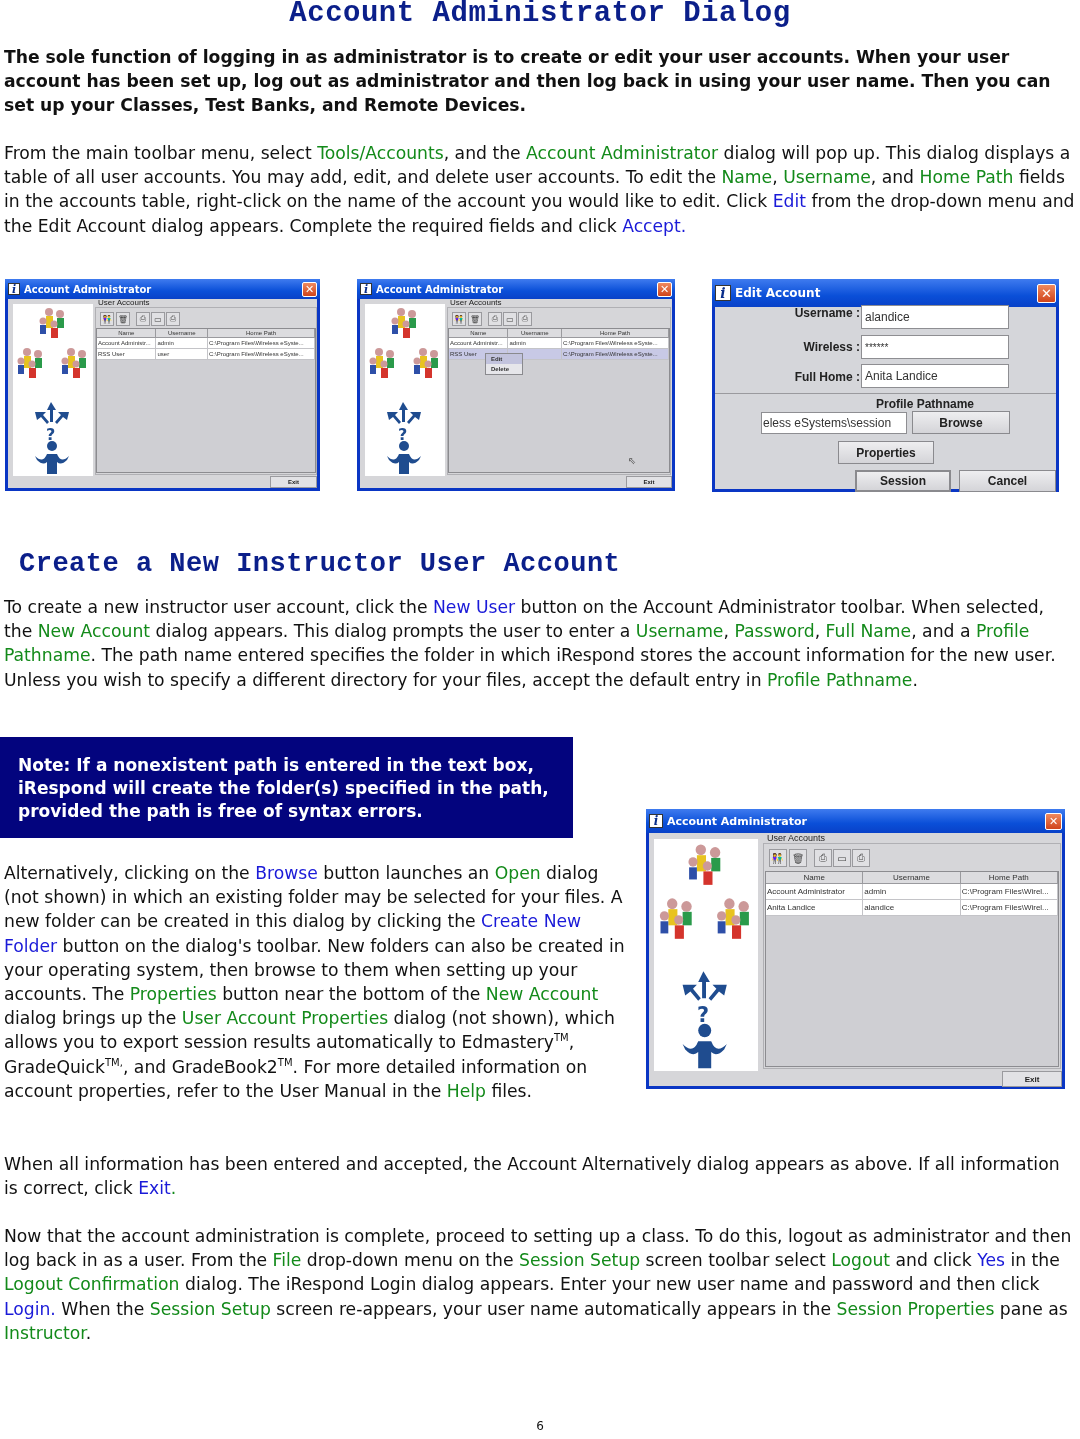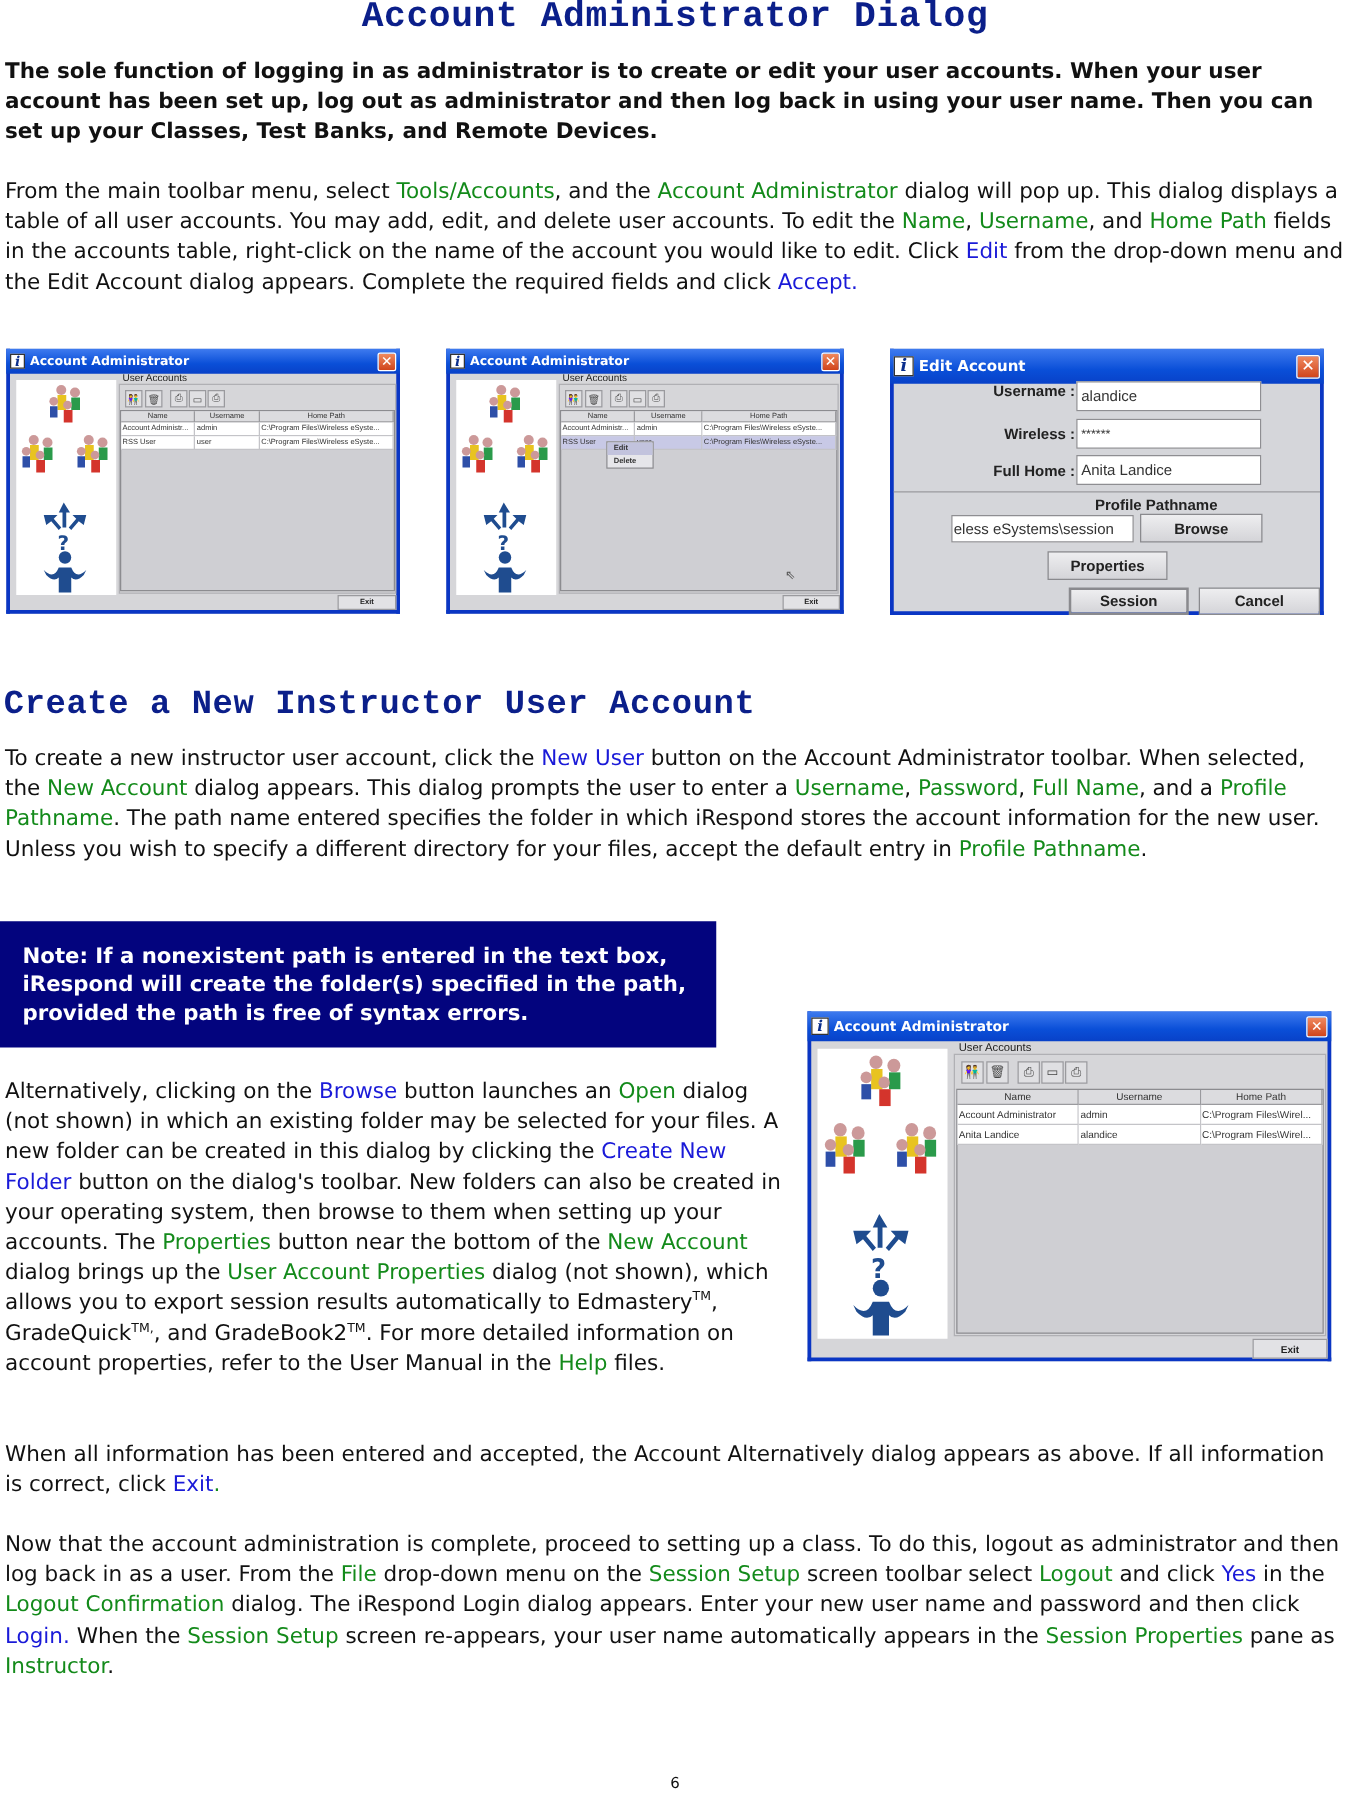--- a/index.html
+++ b/index.html
@@ -219,21 +219,21 @@
   <div class="ea-field" style="left:146px; top:85px; width:148px; height:24px;">Anita Landice</div>
   <div class="abs" style="left:0; top:114px; width:341px; height:1px; background:#9a9a9e;"></div>
   <div class="ea-lbl" style="left:150px; top:118px; width:120px; text-align:center;">Profile Pathname</div>
   <div class="ea-field" style="left:46px; top:133px; width:146px; height:22px; padding-left:1px;">eless eSystems\session</div>
   <div class="ea-btn" style="left:197px; top:132px; width:98px; height:23px;">Browse</div>
   <div class="ea-btn" style="left:123px; top:162px; width:96px; height:23px;">Properties</div>
   <div class="ea-btn" style="left:140px; top:191px; width:96px; height:22px; border-width:2px;">Session</div>
   <div class="ea-btn" style="left:244px; top:191px; width:97px; height:22px;">Cancel</div>
 </div>
 
-<div class="abs h1" style="left:3px; top:549px; font-size:27px;">Create a New Instructor User Account</div>
+<div class="abs h1" style="left:19px; top:549px; font-size:27px;">Create a New Instructor User Account</div>
 
 <div class="abs para" style="left:4px; top:595px; width:1070px;">
   <span>To create a new instructor user account, click the </span><span class="b">New User</span><span> button on the Account Administrator toolbar. When selected, the </span><span class="g">New Account</span><span> dialog appears. This dialog prompts the user to enter a </span><span class="g">Username</span><span>, </span><span class="g">Password</span><span>, </span><span class="g">Full Name</span><span>, and a </span><span class="g">Profile Pathname</span><span>. The path name entered specifies the folder in which iRespond stores the account information for the new user.  Unless you wish to specify a different directory for your files, accept the default entry in </span><span class="g">Profile Pathname</span><span>.</span>
 </div>
 
 <div class="note" style="left:0; top:737px; width:573px; height:101px; padding-right:14px;">Note: If a nonexistent path is entered in the text box, iRespond will create the folder(s) specified in the path, provided the path is free of syntax errors.</div>
 
 <div class="abs para" style="left:4px; top:861px; width:626px;">
   <span>Alternatively, clicking on the </span><span class="b">Browse</span><span> button launches an </span><span class="g">Open</span><span> dialog (not shown) in which an existing folder may be selected for your files. A new folder can be created in this dialog by clicking the </span><span class="b">Create New Folder</span><span> button on the dialog's toolbar. New folders can also be created in your operating system, then browse to them when setting up your accounts. The </span><span class="g">Properties</span><span> button near the bottom of the </span><span class="g">New Account</span><span> dialog brings up the </span><span class="g">User Account Properties</span><span> dialog (not shown), which allows you to export session results automatically to Edmastery</span><sup class="tm">TM</sup><span>, GradeQuick</span><sup class="tm">TM,</sup><span>, and GradeBook2</span><sup class="tm">TM</sup><span>.  For more detailed information on account properties, refer to the User Manual in the </span><span class="g">Help</span><span> files.</span>
 </div>

